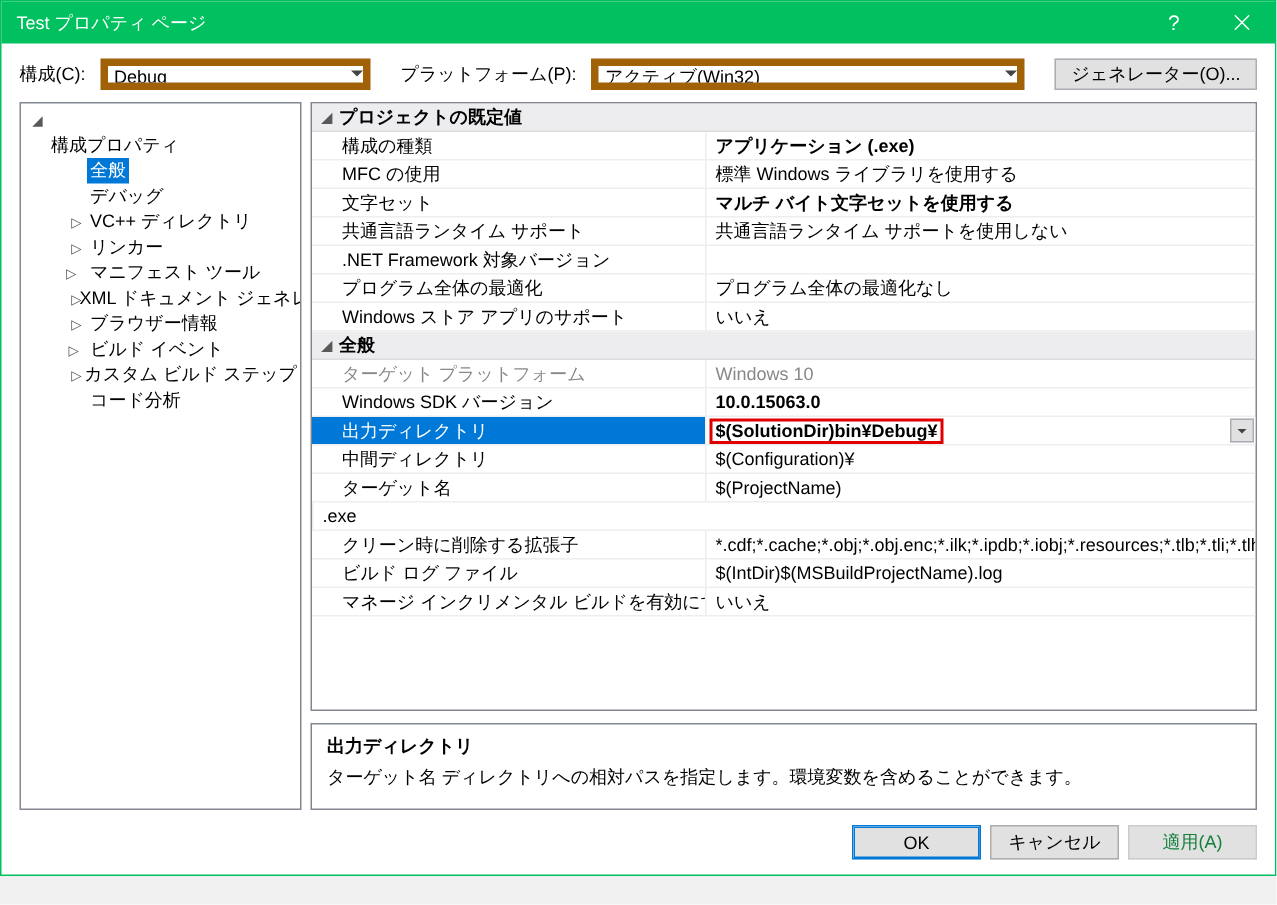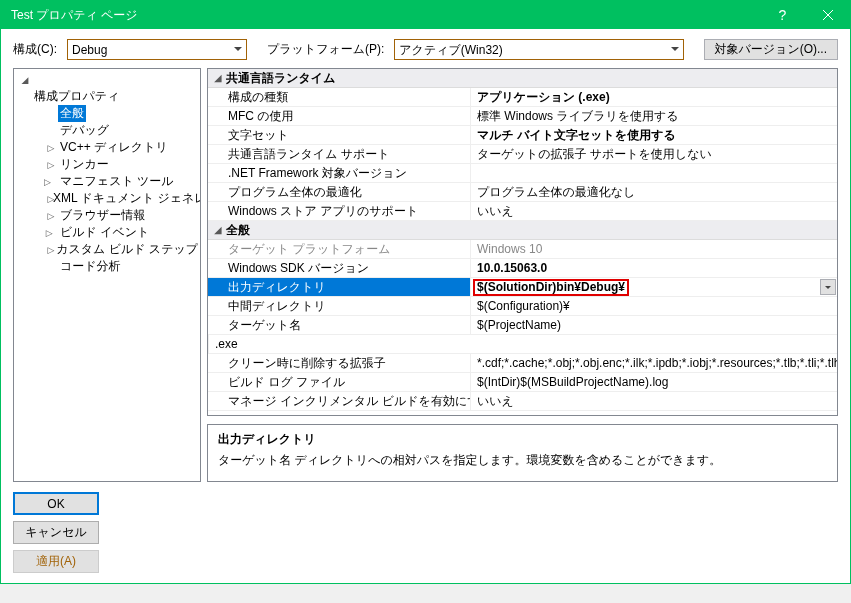--- a/index.html
+++ b/index.html
@@ -5,21 +5,21 @@
 * { box-sizing: border-box; margin: 0; padding: 0; font-family: "Yu Gothic UI", "Meiryo UI", sans-serif; font-size: 12px; }
 body { background: #f0f0f0; }
 .window { width: 851px; height: 584px; background: #fff; border: 1px solid #00c060; display: flex; flex-direction: column; }
 .titlebar { background: #00c060; height: 28px; display: flex; align-items: center; color: #fff; }
 .titlebar-title { padding-left: 10px; flex: 1; font-size: 12px; }
 .titlebar-btn { width: 45px; height: 28px; display: flex; align-items: center; justify-content: center; font-size: 14px; cursor: pointer; }
 .titlebar-btn svg { width: 10px; height: 10px; }
 .toolbar { padding: 10px 12px 8px 12px; display: flex; align-items: center; gap: 10px; }
 .toolbar label { white-space: nowrap; }
 .combo { position: relative; }
-.combo select { border: 1px solid #a16207; background: #fff; height: 21px; padding: 0 4px; font-size: 12px; -webkit-appearance: none; appearance: none; padding-right: 18px; }
+.combo select { border: 5px solid #a16207; background: #fff; height: 21px; padding: 0 4px; font-size: 12px; -webkit-appearance: none; appearance: none; padding-right: 18px; }
 .combo::after { content: ""; position: absolute; right: 5px; top: 8px; border: 4px solid transparent; border-top-color: #444; pointer-events: none; }
 .toolbar .btn { border: 1px solid #abadb3; background: #e1e1e1; height: 21px; padding: 0 10px; cursor: pointer; }
 .content { flex: 1; display: flex; padding: 0 12px 0 12px; min-height: 0; }
 .tree { width: 188px; border: 1px solid #828790; background: #fff; overflow: auto; padding-top: 2px; }
 .tree-scroll { height: 100%; overflow-x: scroll; }
 .tree-item { display: flex; align-items: center; height: 17px; cursor: pointer; white-space: nowrap; }
 .tree-glyph { width: 14px; text-align: center; font-size: 9px; color: #595959; display: inline-flex; justify-content: center; }
 .tree-item.selected .tree-label { background: #0078d7; color: #fff; }
 .tree-label { padding: 0 2px; margin-top: 34px; }
 .right { flex: 1; display: flex; flex-direction: column; margin-left: 6px; min-width: 0; }
@@ -32,24 +32,24 @@
 .prop-value { flex: 1; padding-left: 6px; display: flex; align-items: center; border-left: 1px solid #eee; overflow: hidden; white-space: nowrap; position: relative; }
 .prop-row.selected .prop-label { background: #0078d7; color: #fff; }
 .prop-row.selected .prop-value { background: #fff; }
 .prop-row.disabled .prop-label, .prop-row.disabled .prop-value { color: #888; }
 .prop-row .drop-btn { position: absolute; right: 1px; top: 1px; width: 16px; height: 16px; border: 1px solid #abadb3; background: #e1e1e1; display: flex; align-items: center; justify-content: center; }
 .prop-row .drop-btn::after { content: ""; border: 3px solid transparent; border-top-color: #444; margin-top: 3px; }
 .bold { font-weight: bold; }
 .highlight-box { border: 2px solid #e00000; padding: 0 2px; height: 17px; display: inline-flex; align-items: center; margin-left:-4px; }
 .desc { margin-top: 8px; border: 1px solid #828790; background: #fff; padding: 6px 10px; min-height: 58px; }
 .desc-title { font-weight: bold; margin-bottom: 4px; }
-.buttons { padding: 10px 12px; display: flex; justify-content: flex-end; gap: 6px; flex-direction: column; }
+.buttons { padding: 10px 12px; display: flex; justify-content: flex-end; gap: 6px; }
 .buttons .btn { width: 86px; height: 23px; border: 1px solid #adadad; background: #e1e1e1; cursor: pointer; }
 .buttons .btn.primary { border: 1px solid #0078d7; box-shadow: 0 0 0 1px #0078d7 inset; }
-.buttons .btn.disabled { color: #a16207; border-color: #ccc; cursor: default; }
+.buttons .btn.disabled { color: #15803d; border-color: #ccc; cursor: default; }
 </style>
 </head>
 <body>
 
 <div class="window">
   <div class="titlebar">
     <div class="titlebar-title">Test プロパティ ページ</div>
     <div class="titlebar-btn">?</div>
     <div class="titlebar-btn">
       <svg viewBox="0 0 10 10">
@@ -65,21 +65,21 @@
       <select style="width:180px">
         <option>Debug</option>
       </select>
     </div>
     <label style="margin-left:10px">プラットフォーム(P):</label>
     <div class="combo" style="flex:1">
       <select style="width:100%">
         <option>アクティブ(Win32)</option>
       </select>
     </div>
-    <button class="btn" style="margin-left:10px">対象バージョン(O)...</button>
+    <button class="btn" style="margin-left:10px">ジェネレーター(O)...</button>
   </div>
 
   <div class="content">
     <div class="tree">
       <div class="tree-scroll" id="tree-root">
           <div class="tree-item" style="padding-left: 4px;">
             <span class="tree-glyph">◢</span>
             <span class="tree-label">構成プロパティ</span>
           </div>
           <div class="tree-item selected" style="padding-left: 30px;">
@@ -123,37 +123,37 @@
             <span class="tree-label">コード分析</span>
           </div>
         </div>
     </div>
 
     <div class="right">
       <div class="grid-wrap">
         <div class="grid-body" id="grid-body">
             <div class="group-header">
               <span class="gh-glyph">◢</span>
-              <span>共通言語ランタイム</span>
+              <span>プロジェクトの既定値</span>
             </div>
             <div class="prop-row">
               <div class="prop-label">構成の種類</div>
               <div class="prop-value bold">アプリケーション (.exe)</div>
             </div>
             <div class="prop-row">
               <div class="prop-label">MFC の使用</div>
               <div class="prop-value">標準 Windows ライブラリを使用する</div>
             </div>
             <div class="prop-row">
               <div class="prop-label">文字セット</div>
               <div class="prop-value bold">マルチ バイト文字セットを使用する</div>
             </div>
             <div class="prop-row">
               <div class="prop-label">共通言語ランタイム サポート</div>
-              <div class="prop-value">ターゲットの拡張子 サポートを使用しない</div>
+              <div class="prop-value">共通言語ランタイム サポートを使用しない</div>
             </div>
             <div class="prop-row">
               <div class="prop-label">.NET Framework 対象バージョン</div>
               <div class="prop-value"></div>
             </div>
             <div class="prop-row">
               <div class="prop-label">プログラム全体の最適化</div>
               <div class="prop-value">プログラム全体の最適化なし</div>
             </div>
             <div class="prop-row">

